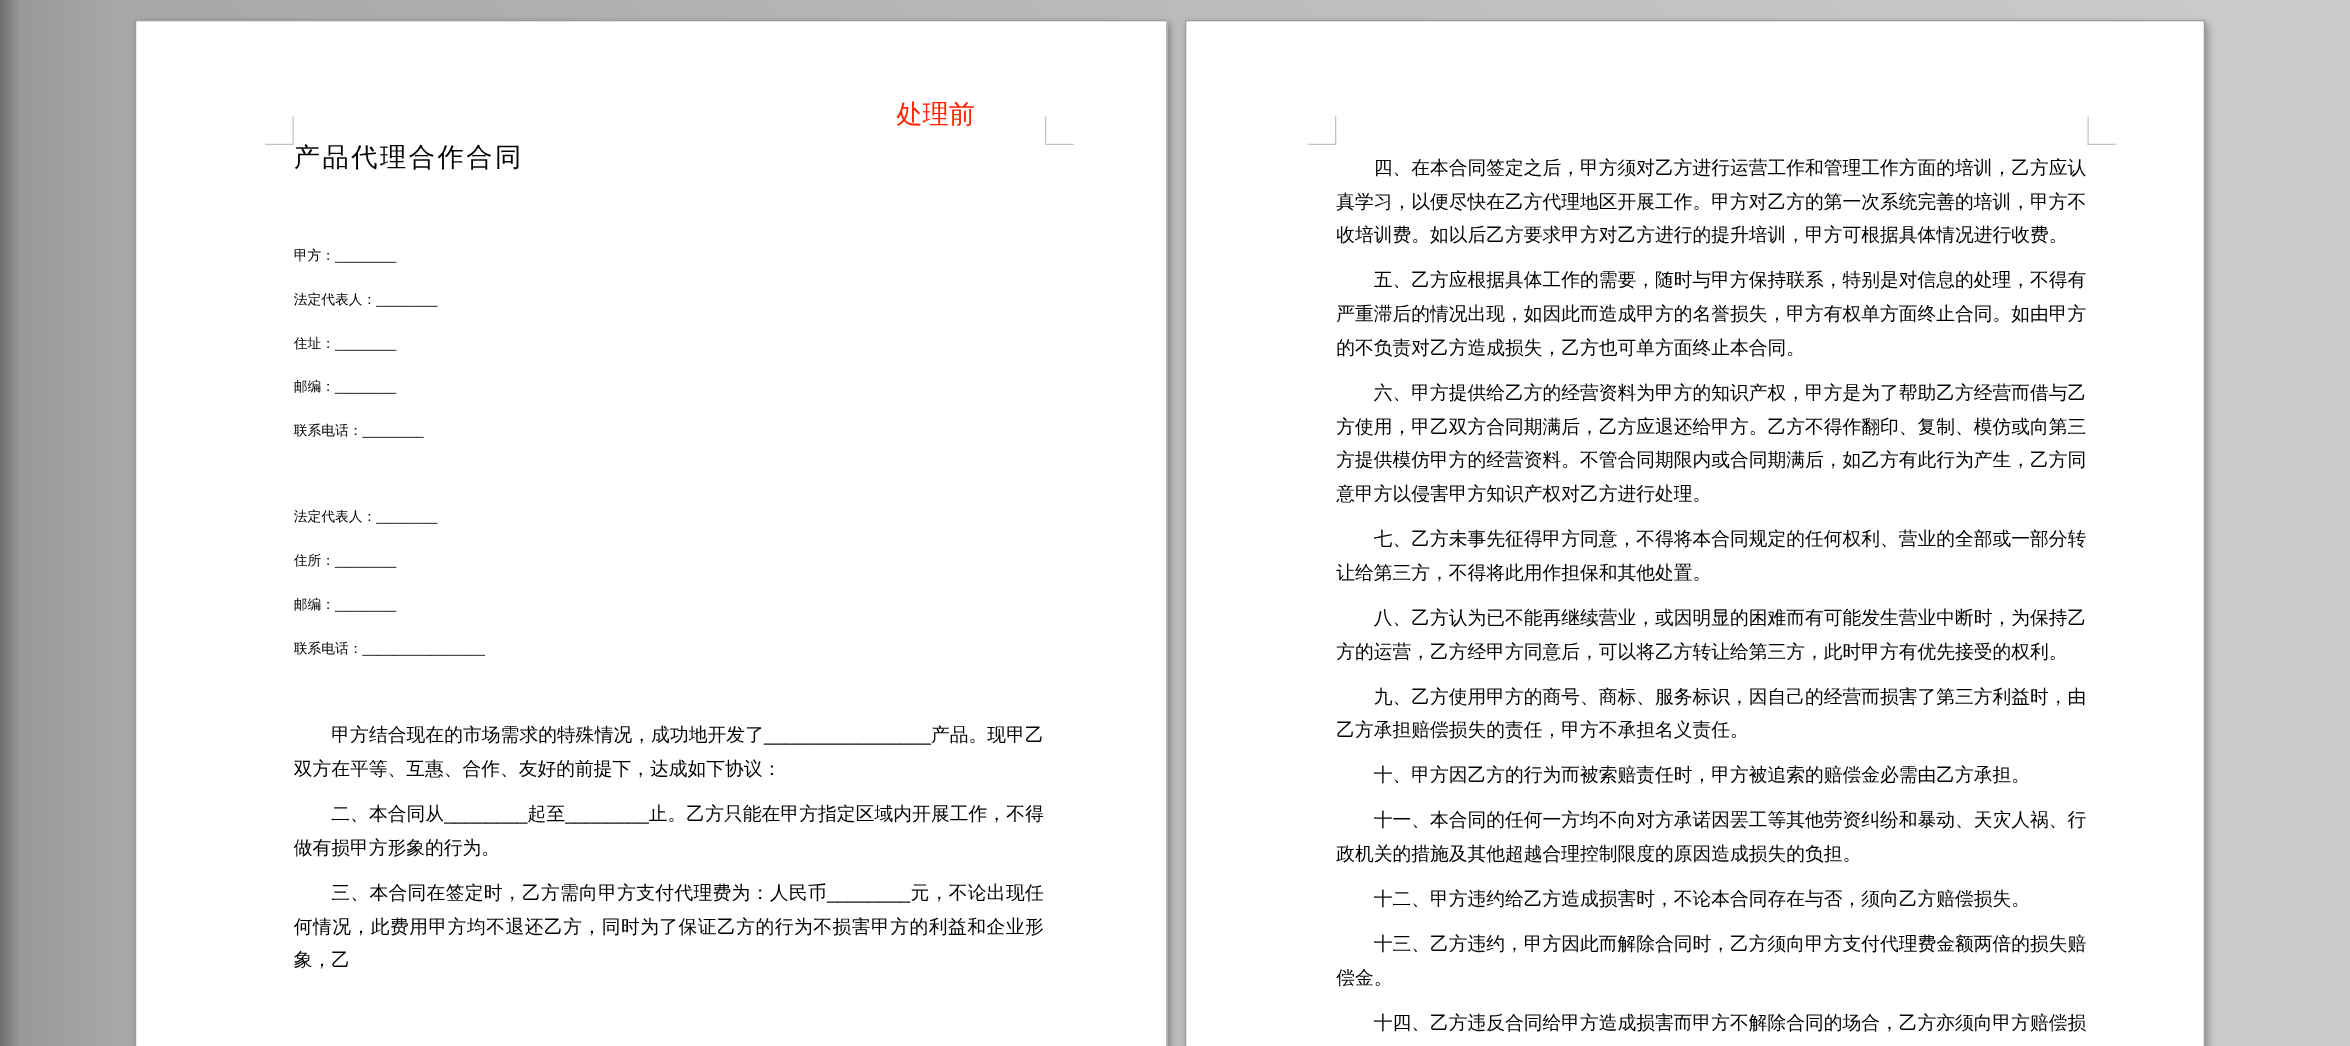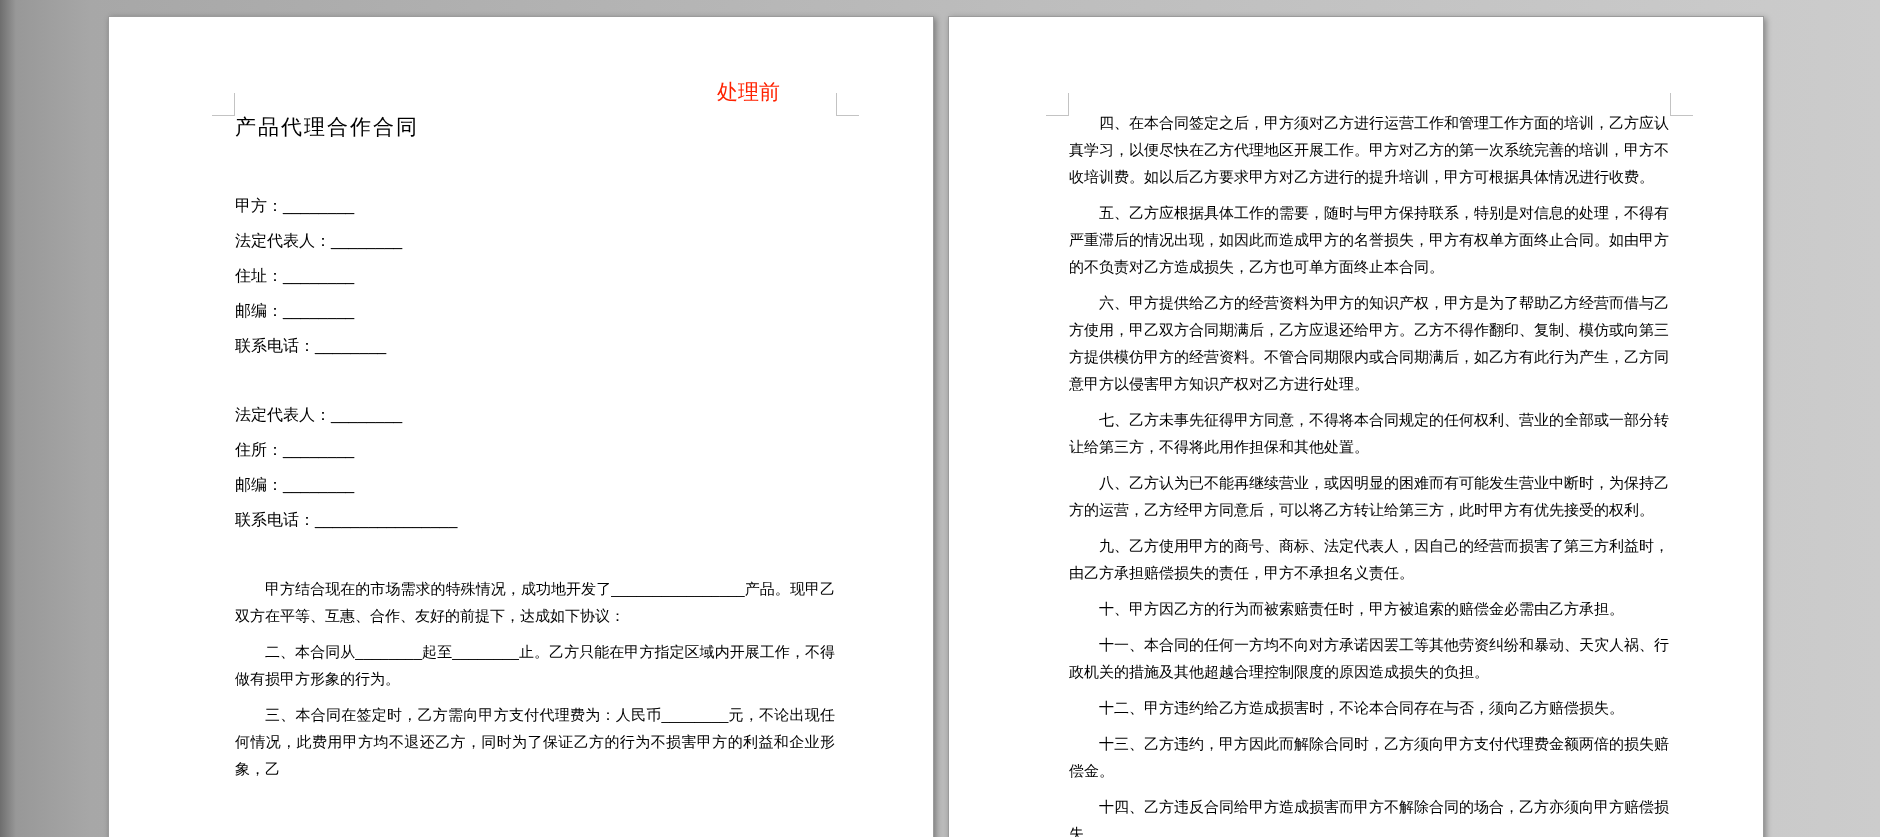--- a/index.html
+++ b/index.html
@@ -38,34 +38,34 @@
   .content-left  { padding: 95px 0 0 126px; width: 600px; }
   .content-right { padding: 92px 0 0 120px; width: 600px; }
 
   .title {
     margin: 0; padding: 0;
     font-size: 21px; font-weight: normal;
     line-height: 30px; text-align: left;
     letter-spacing: 2px;
   }
 
-  .fields { font-size: 16px; }
+  .fields { font-size: 11px; }
   .fields.group-a { margin-top: 46px; }
   .fields.group-b { margin-top: 34px; }
   .field { line-height: 35px; white-space: pre; }
 
   .paras { margin-top: 38px; }
   .para {
     margin: 9px 0 0 0; padding: 0;
     font-size: 15px; line-height: 27px;
     text-indent: 2em;
     text-align: justify; text-align-last: left;
     word-break: break-all;
   }
-  .paras .para:first-child, .content-right .para:first-child { margin-top: 0; }
+  .paras .para:first-child, .content-right .para:first-child { margin-top: 12px; }
 </style>
 </head>
 <body>
 
 <div class="canvas">
 
   <div class="page page-left">
     <div class="crop tl"></div>
     <div class="crop tr"></div>
     <div class="annotation" style="color: rgb(255, 34, 0);">处理前</div>
@@ -99,21 +99,21 @@
   <div class="page page-right">
     <div class="crop tl"></div>
     <div class="crop tr"></div>
 
     <div class="content-right">
       <p class="para">四、在本合同签定之后，甲方须对乙方进行运营工作和管理工作方面的培训，乙方应认真学习，以便尽快在乙方代理地区开展工作。甲方对乙方的第一次系统完善的培训，甲方不收培训费。如以后乙方要求甲方对乙方进行的提升培训，甲方可根据具体情况进行收费。</p>
       <p class="para">五、乙方应根据具体工作的需要，随时与甲方保持联系，特别是对信息的处理，不得有严重滞后的情况出现，如因此而造成甲方的名誉损失，甲方有权单方面终止合同。如由甲方的不负责对乙方造成损失，乙方也可单方面终止本合同。</p>
       <p class="para">六、甲方提供给乙方的经营资料为甲方的知识产权，甲方是为了帮助乙方经营而借与乙方使用，甲乙双方合同期满后，乙方应退还给甲方。乙方不得作翻印、复制、模仿或向第三方提供模仿甲方的经营资料。不管合同期限内或合同期满后，如乙方有此行为产生，乙方同意甲方以侵害甲方知识产权对乙方进行处理。</p>
       <p class="para">七、乙方未事先征得甲方同意，不得将本合同规定的任何权利、营业的全部或一部分转让给第三方，不得将此用作担保和其他处置。</p>
       <p class="para">八、乙方认为已不能再继续营业，或因明显的困难而有可能发生营业中断时，为保持乙方的运营，乙方经甲方同意后，可以将乙方转让给第三方，此时甲方有优先接受的权利。</p>
-      <p class="para">九、乙方使用甲方的商号、商标、法定代表人，因自己的经营而损害了第三方利益时，由乙方承担赔偿损失的责任，甲方不承担名义责任。</p>
+      <p class="para">九、乙方使用甲方的商号、商标、服务标识，因自己的经营而损害了第三方利益时，由乙方承担赔偿损失的责任，甲方不承担名义责任。</p>
       <p class="para">十、甲方因乙方的行为而被索赔责任时，甲方被追索的赔偿金必需由乙方承担。</p>
       <p class="para">十一、本合同的任何一方均不向对方承诺因罢工等其他劳资纠纷和暴动、天灾人祸、行政机关的措施及其他超越合理控制限度的原因造成损失的负担。</p>
       <p class="para">十二、甲方违约给乙方造成损害时，不论本合同存在与否，须向乙方赔偿损失。</p>
       <p class="para">十三、乙方违约，甲方因此而解除合同时，乙方须向甲方支付代理费金额两倍的损失赔偿金。</p>
       <p class="para">十四、乙方违反合同给甲方造成损害而甲方不解除合同的场合，乙方亦须向甲方赔偿损失。</p>
     </div>
   </div>
 
 </div>
 

